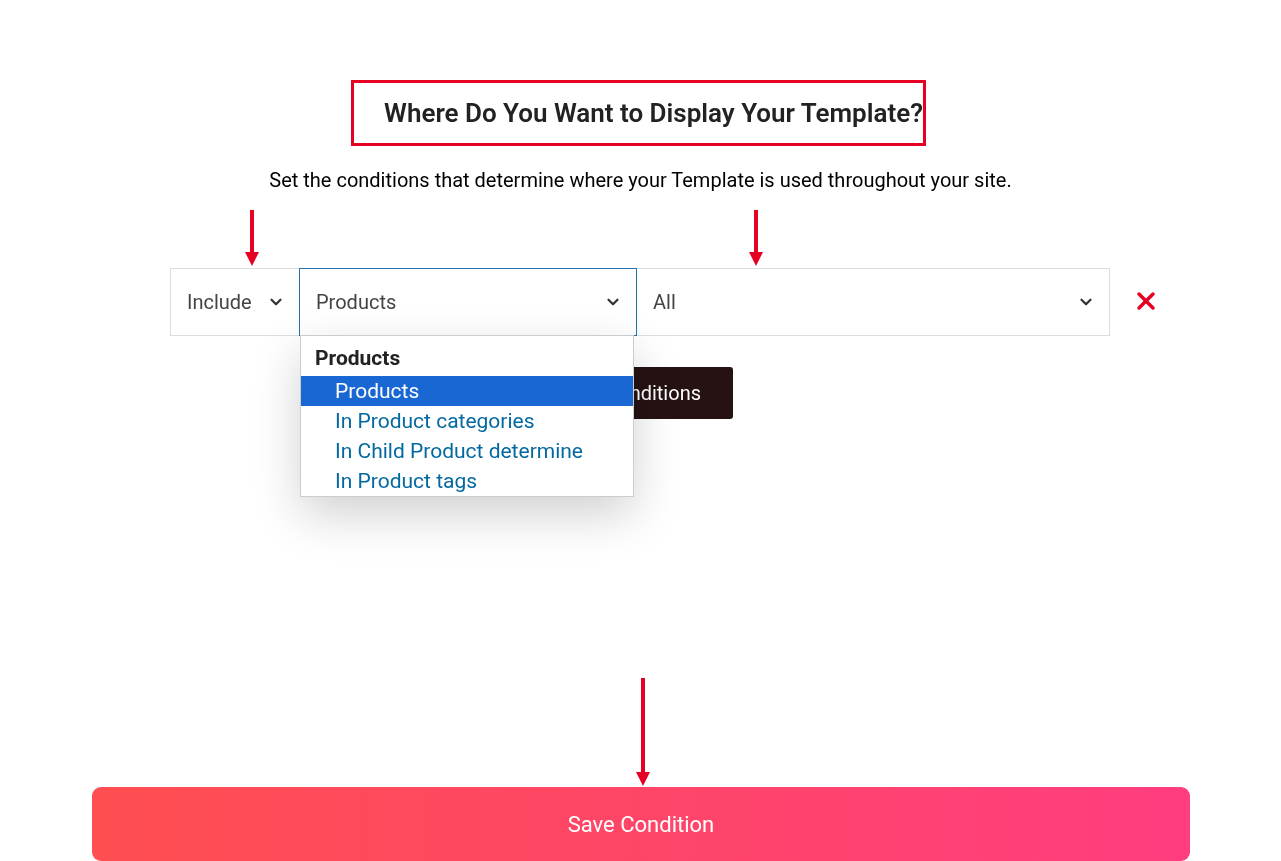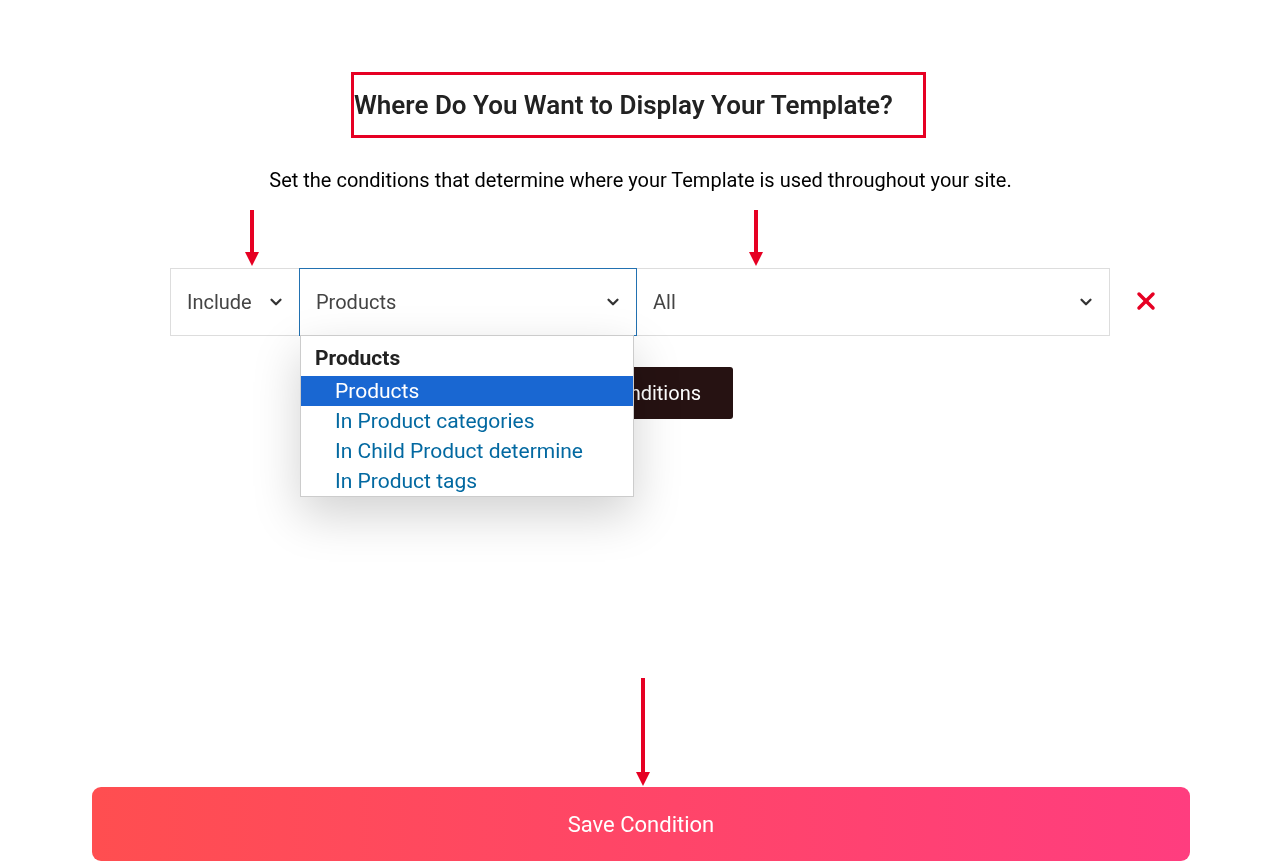--- a/index.html
+++ b/index.html
@@ -15,27 +15,27 @@
       position: relative;
     }
     .container {
       width: 100%;
       height: 100%;
       position: relative;
     }
     .heading-box {
       position: absolute;
       left: 351px;
-      top: 72px;
+      top: 80px;
       width: 575px;
       height: 66px;
       border: 3px solid #e60023;
       display: flex;
       align-items: center;
-      justify-content: flex-start;
+      justify-content: flex-end;
     }
     .heading-text {
       font-size: 26px;
       font-weight: 600;
       color: #222222;
     }
     .subtitle {
       position: absolute;
       left: 0;
       right: 0;

